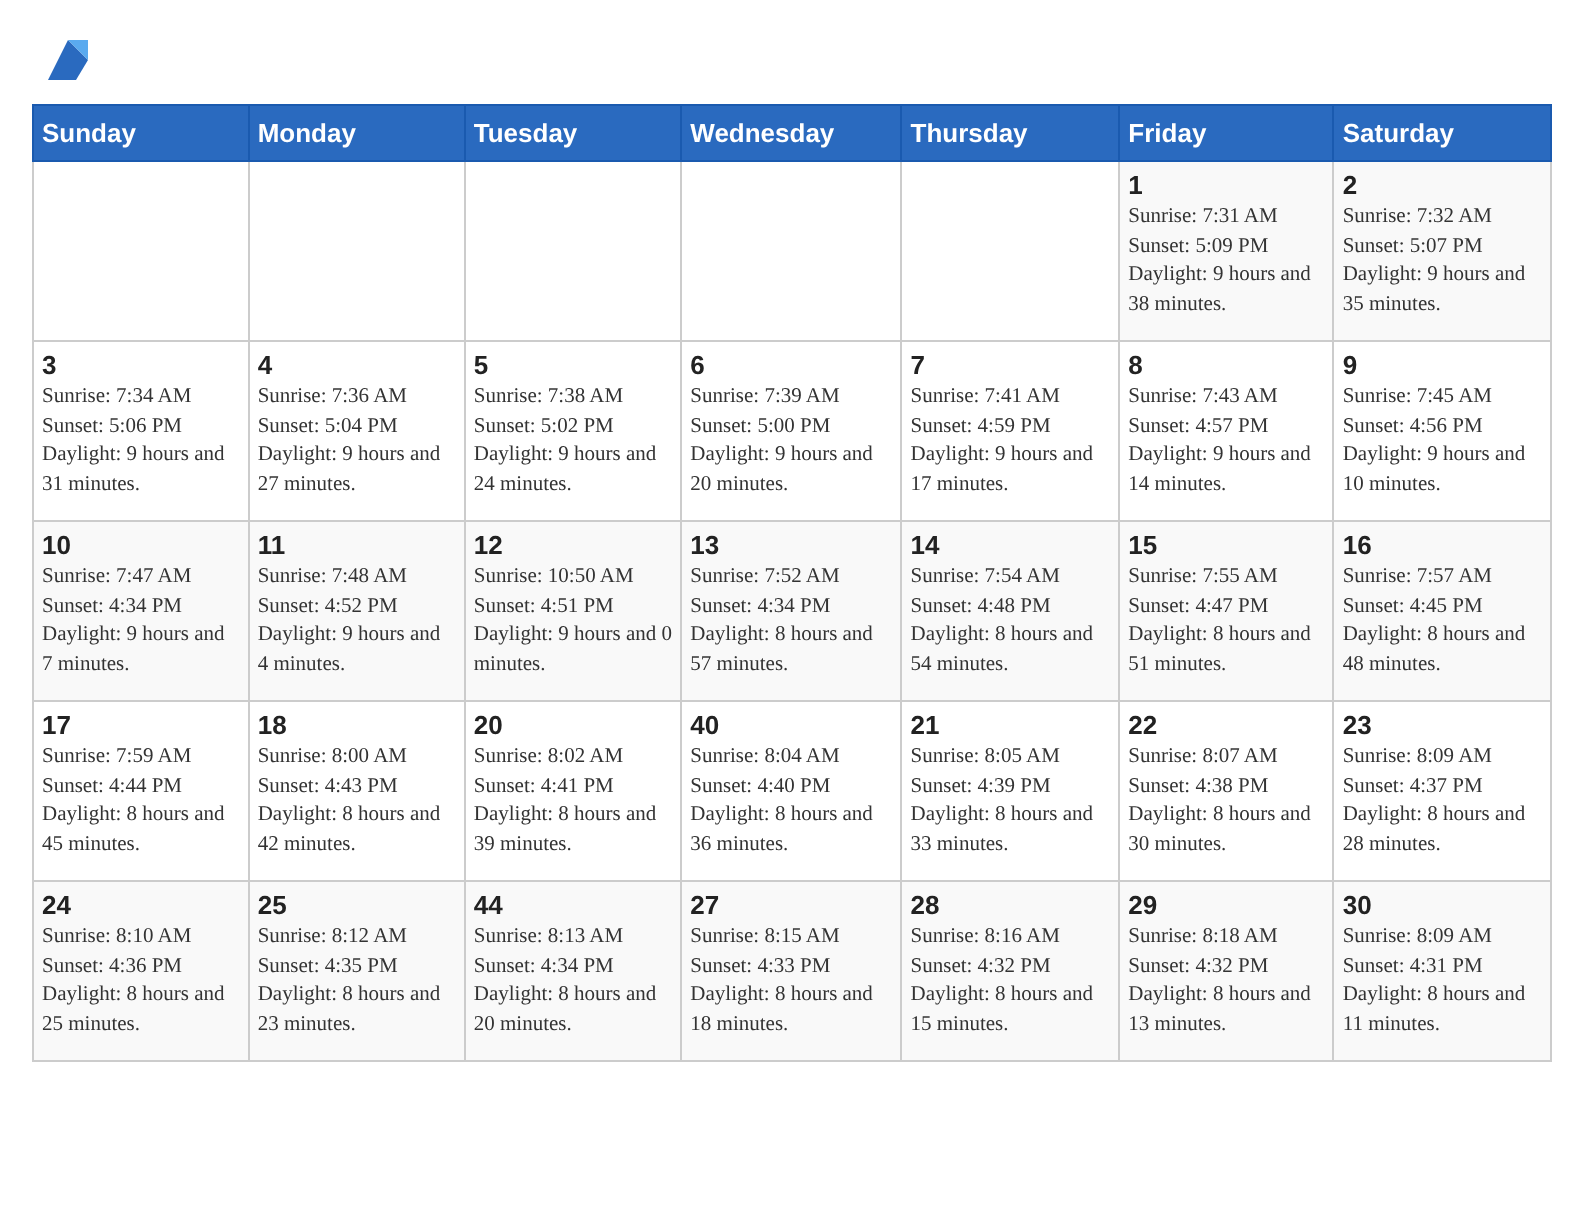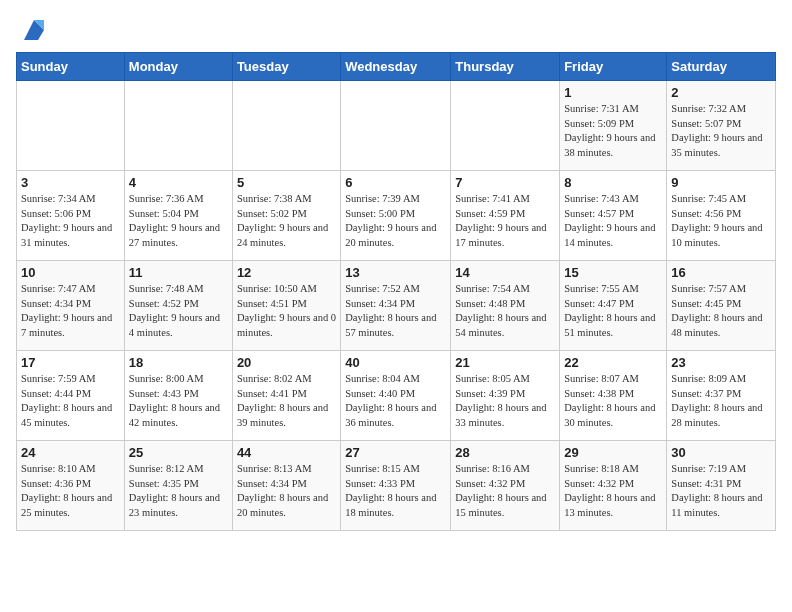--- a/index.html
+++ b/index.html
@@ -308,19 +308,19 @@
 Daylight: 8 hours and 15 minutes.</div>
         </td>
         <td>
           <span class="day-number">29</span>
           <div class="day-info">Sunrise: 8:18 AM
 Sunset: 4:32 PM
 Daylight: 8 hours and 13 minutes.</div>
         </td>
         <td>
           <span class="day-number">30</span>
-          <div class="day-info">Sunrise: 7:19 AM
+          <div class="day-info">Sunrise: 8:09 AM
 Sunset: 4:31 PM
 Daylight: 8 hours and 11 minutes.</div>
         </td>
       </tr>
     </tbody>
 </table>
 
 </body></html>

